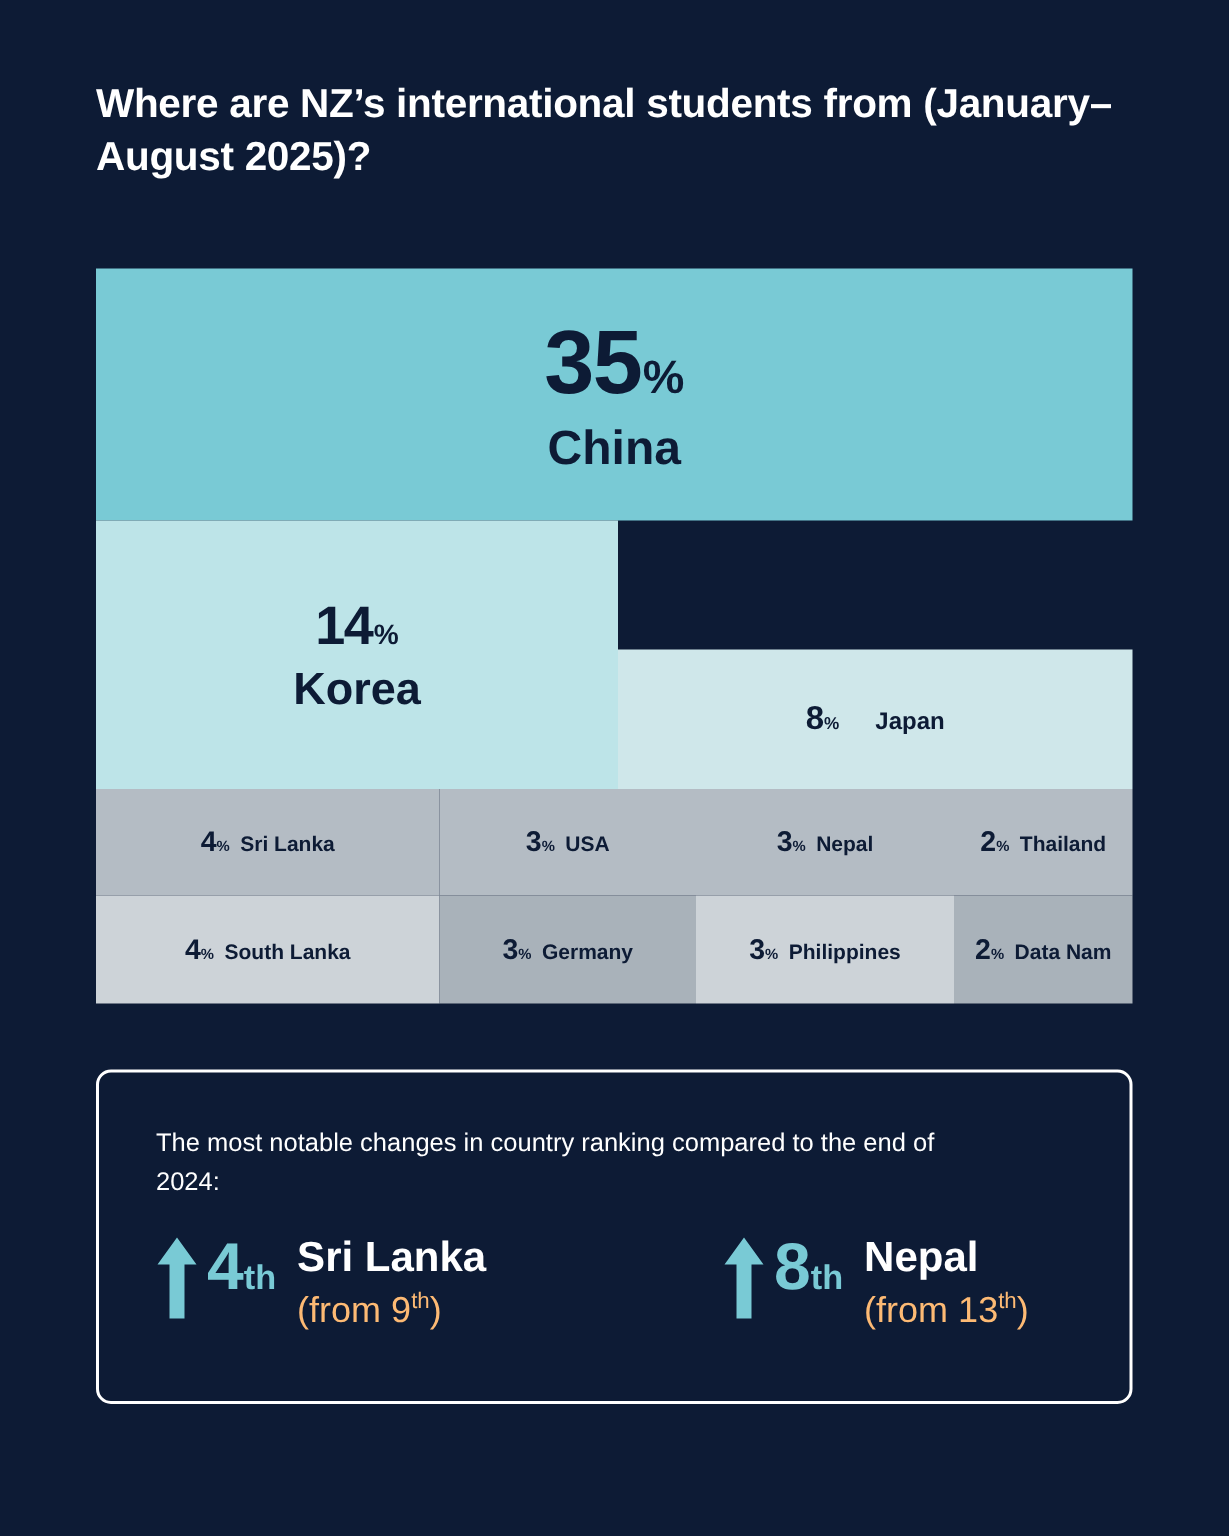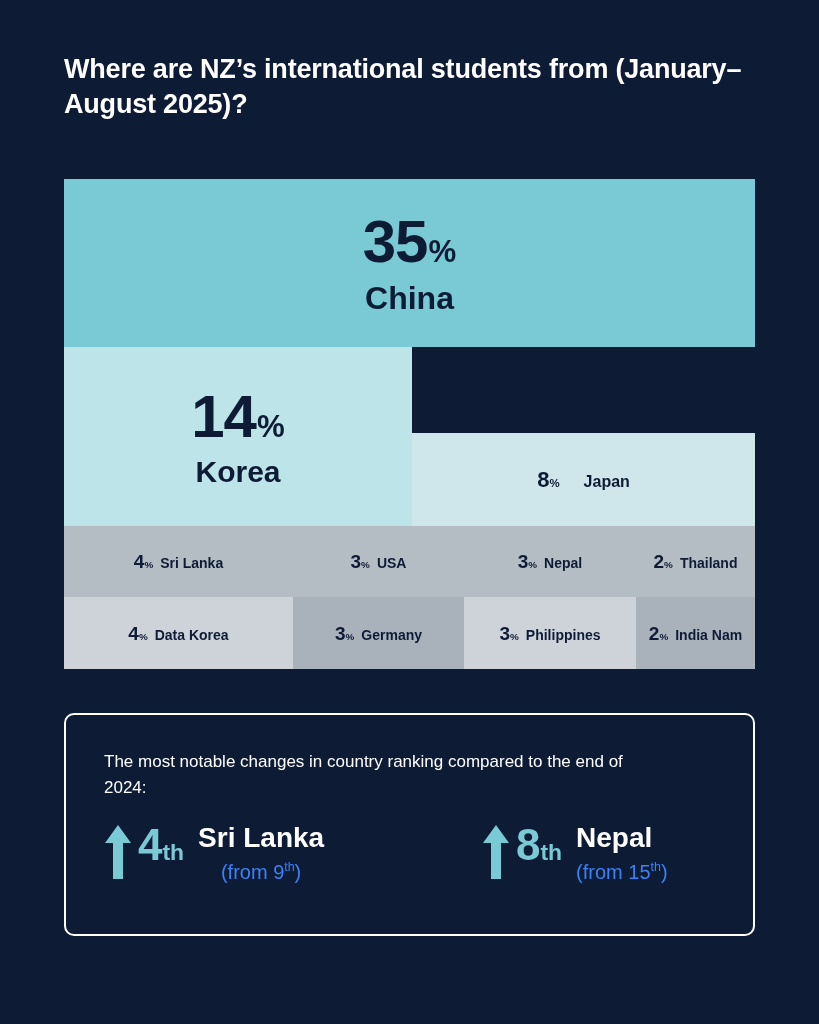--- a/index.html
+++ b/index.html
@@ -70,21 +70,21 @@
   .pct .sym { font-size: 0.52em; font-weight: bold; margin-left: 1px; }
   .country { font-weight: bold; }
 
   
   .c-china { left: 0; top: 0; width: 691px; height: 168px; background: #79cad5; }
   .c-china .pct { font-size: 60px; }
   .c-china .country { font-size: 32px; margin-top: 10px; }
 
   
   .c-india { left: 0; top: 168px; width: 348px; height: 179px; background: #bde4e8; }
-  .c-india .pct { font-size: 60px; }
+  .c-india .pct { font-size: 36px; }
   .c-india .country { font-size: 30px; margin-top: 10px; }
 
   
   .c-japan { left: 348px; top: 254px; width: 343px; height: 93px; background: #cfe7ea; }
   .c-japan .pct { font-size: 22px; }
   .c-japan .country { font-size: 16px; margin-left: 24px; }
 
   
   .c-srilanka { left: 0; top: 347px; width: 229px; height: 71px; background: #b4bcc4; }
   .c-usa { left: 229px; top: 347px; width: 171px; height: 71px; background: #b4bcc4; }
@@ -147,26 +147,25 @@
   .rank .sup { font-size: 0.52em; }
   .country-block { margin-left: 14px; }
   .country-name {
     color: #ffffff;
     font-size: 28px;
     font-weight: bold;
     line-height: 1.05;
     white-space: nowrap;
   }
   .from {
-    color: #3b82f6;
-    font-size: 20px;
+    color: #fdba74;
+    font-size: 24px;
     font-weight: normal;
     margin-top: 8px;
     white-space: nowrap;
-    text-align: center;
   }
   .from sup { font-size: 0.62em; }
 
   
   .source {
     position: absolute;
     left: 64px;
     top: 957px;
     color: #ffffff;
     font-size: 9.5px;
@@ -251,21 +250,21 @@
         <div class="country">Thailand</div>
       </div>
     </div>
 
     <div class="cell small c-southkorea">
       <div class="inline">
         <div class="pct">
           <span class="num">4</span>
             <span class="sym">%</span>
         </div>
-        <div class="country">Data Korea</div>
+        <div class="country">South Lanka</div>
       </div>
     </div>
 
     <div class="cell small c-germany">
       <div class="inline">
         <div class="pct">
           <span class="num">3</span>
             <span class="sym">%</span>
         </div>
         <div class="country">Germany</div>
@@ -281,21 +280,21 @@
         <div class="country">Philippines</div>
       </div>
     </div>
 
     <div class="cell small c-vietnam">
       <div class="inline">
         <div class="pct">
           <span class="num">2</span>
             <span class="sym">%</span>
         </div>
-        <div class="country">India Nam</div>
+        <div class="country">Data Nam</div>
       </div>
     </div>
 
   </div>
 
   <div class="callout">
     <div class="callout-lead">The most notable changes in country ranking compared to the end of 2024:</div>
 
     <div class="change change-1">
       <svg class="arrow" viewBox="0 0 28 58">
@@ -314,19 +313,19 @@
     <div class="change change-2">
       <svg class="arrow" viewBox="0 0 28 58">
         <polygon points="14,2 27,20 19,20 19,56 9,56 9,20 1,20" fill="#79cad5"></polygon>
       </svg>
       <div class="rank">
         <span>8</span>
           <span class="sup">th</span>
       </div>
       <div class="country-block">
         <div class="country-name">Nepal</div>
-        <div class="from"><span>(from 15</span><sup>th</sup><span>)</span></div>
+        <div class="from"><span>(from 13</span><sup>th</sup><span>)</span></div>
       </div>
     </div>
   </div>
 
 
 </div>
 
 </body></html>

